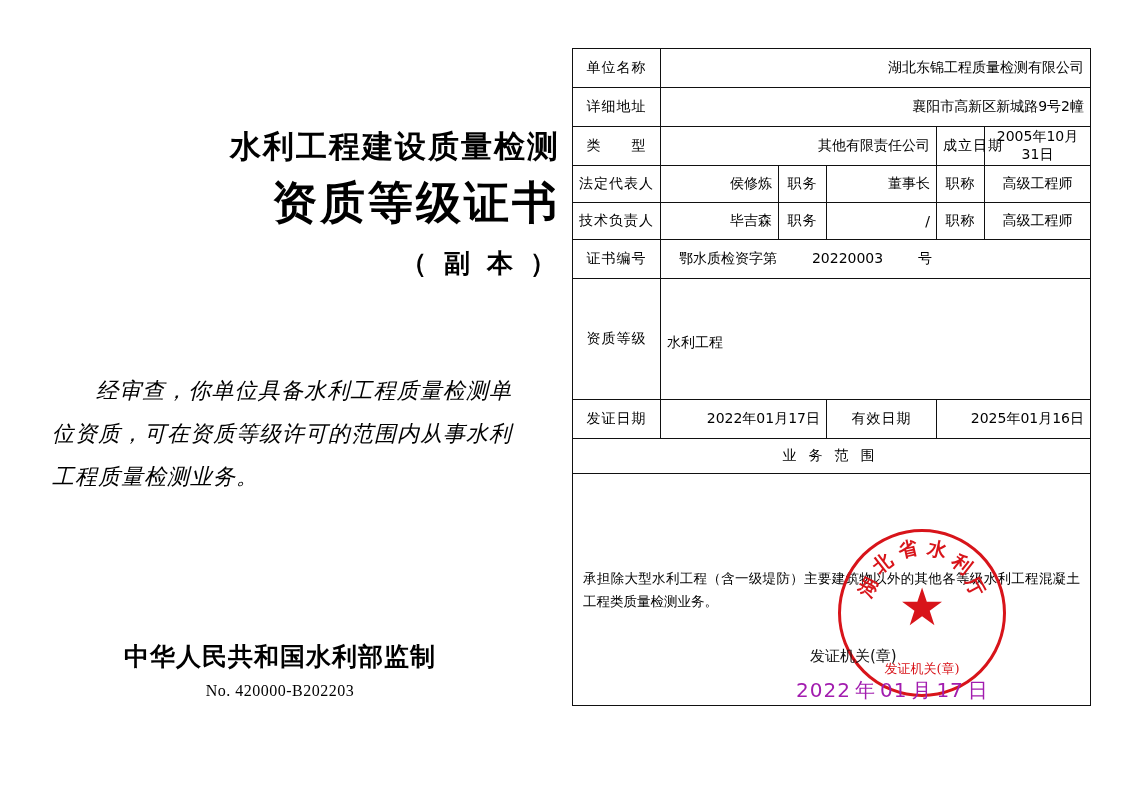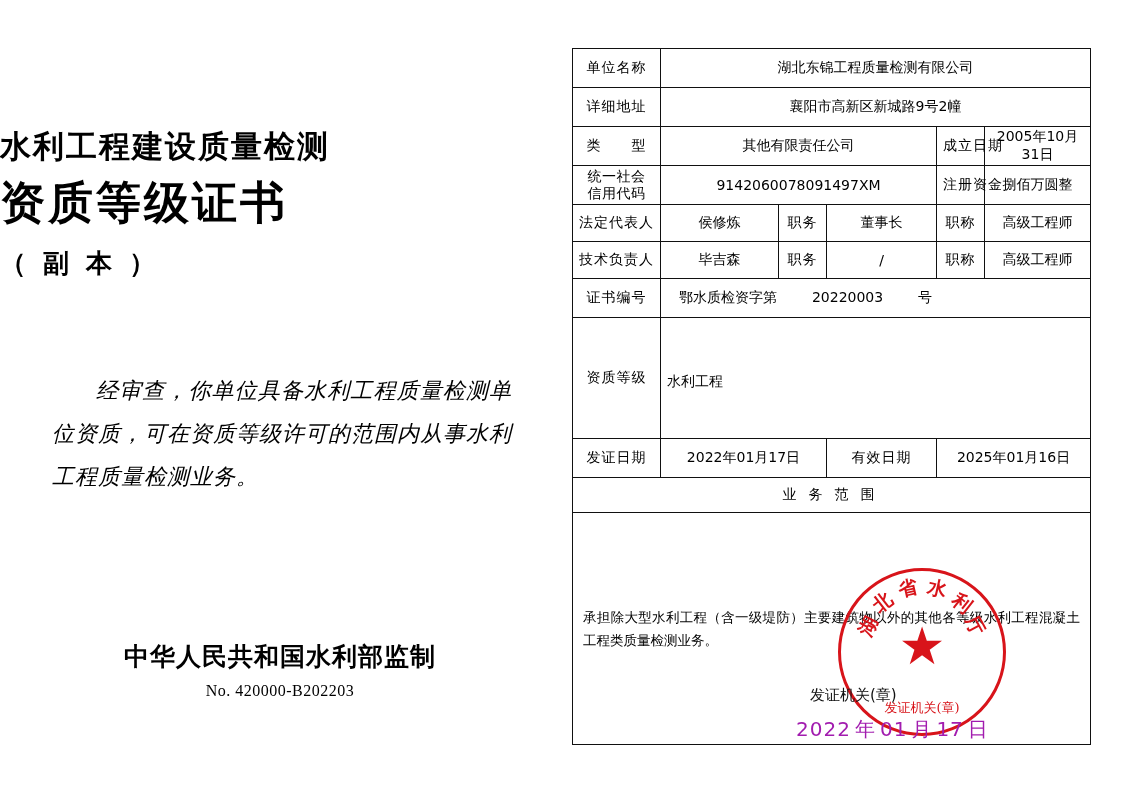--- a/index.html
+++ b/index.html
@@ -27,21 +27,21 @@
     left: 0;
     top: 0;
     width: 560px;
     height: 794px;
   }
   .title-block {
     position: absolute;
     left: 0;
     top: 128px;
     width: 560px;
-    text-align: left;
+    text-align: right;
   }
   .title-line1 {
     font-size: 31px;
     font-weight: bold;
     letter-spacing: 2px;
     line-height: 1.2;
     font-family: "DejaVu Serif", "Liberation Serif", serif;
   }
   .title-line2 {
     font-size: 45px;
@@ -120,21 +120,21 @@
     white-space: nowrap;
   }
   .lbl2 {
     text-align: center;
     font-size: 13px;
     letter-spacing: 0.5px;
     line-height: 1.25;
     font-family: "Liberation Serif", "DejaVu Serif", serif;
   }
   .val {
-    text-align: center;
+    text-align: right;
     font-size: 15px;
     font-family: "DejaVu Sans", "Liberation Sans", sans-serif;
   }
   .val-c {
     text-align: center;
     font-size: 15px;
     font-family: "DejaVu Sans", "Liberation Sans", sans-serif;
   }
   .r1 td { height: 38px; }
   .r2 td { height: 38px; }
@@ -296,29 +296,20 @@
         </tr>
         <tr class="r2">
           <td class="lbl">详细地址</td>
           <td class="val" colspan="5">襄阳市高新区新城路9号2幢</td>
         </tr>
         <tr class="r3">
           <td class="lbl">类　　型</td>
           <td class="val" colspan="3">其他有限责任公司</td>
           <td class="lbl">成立日期</td>
           <td class="val-c">2005年10月31日</td>
-        </tr>
-        <tr class="r4">
-          <td class="lbl2">
-            <div>统一社会</div>
-            <div>信用代码</div>
-          </td>
-          <td class="val" colspan="3">9142060078091497XM</td>
-          <td class="lbl">注册资金</td>
-          <td class="val-c">捌佰万圆整</td>
         </tr>
         <tr class="r5">
           <td class="lbl">法定代表人</td>
           <td class="val">侯修炼</td>
           <td class="lbl">职务</td>
           <td class="val">董事长</td>
           <td class="lbl">职称</td>
           <td class="val-c">高级工程师</td>
         </tr>
         <tr class="r6">

